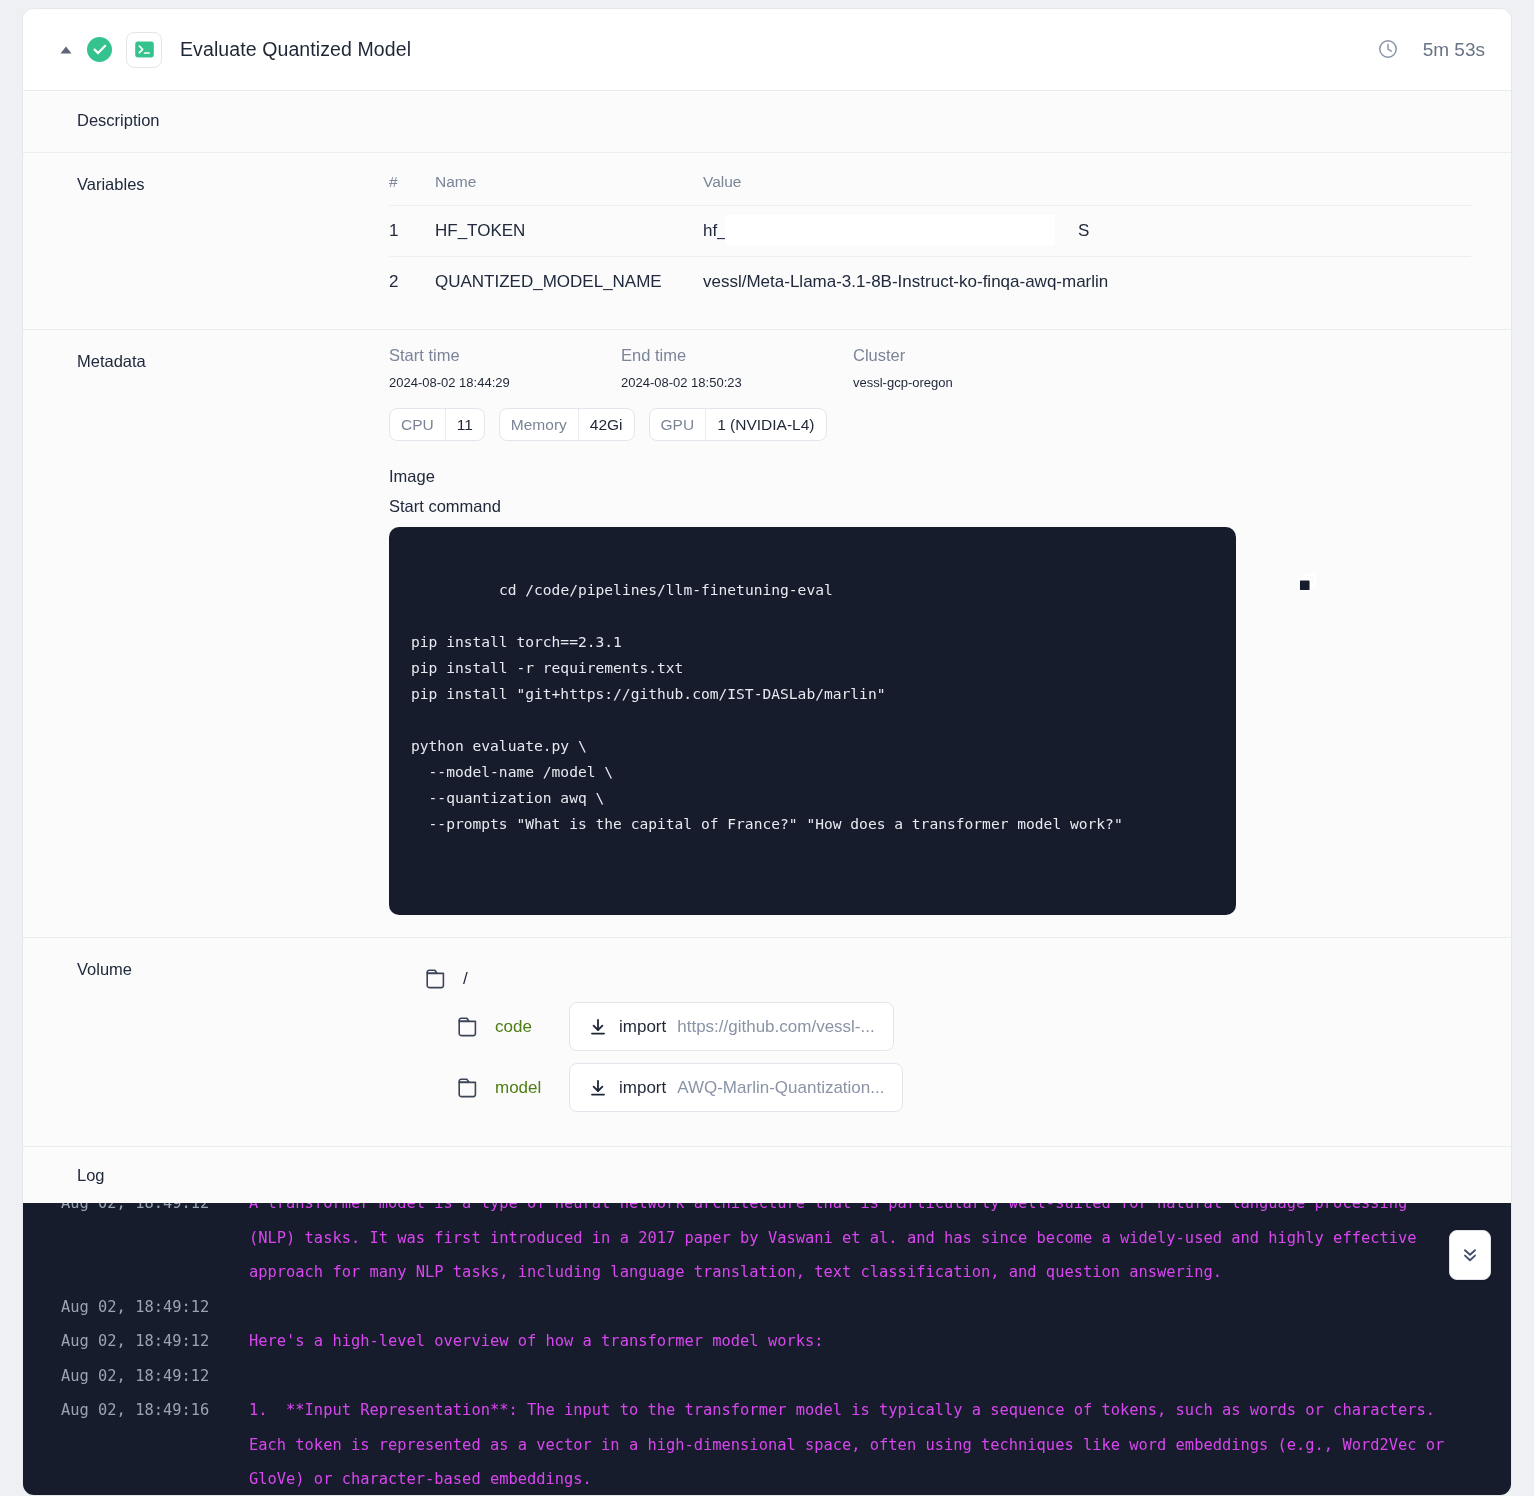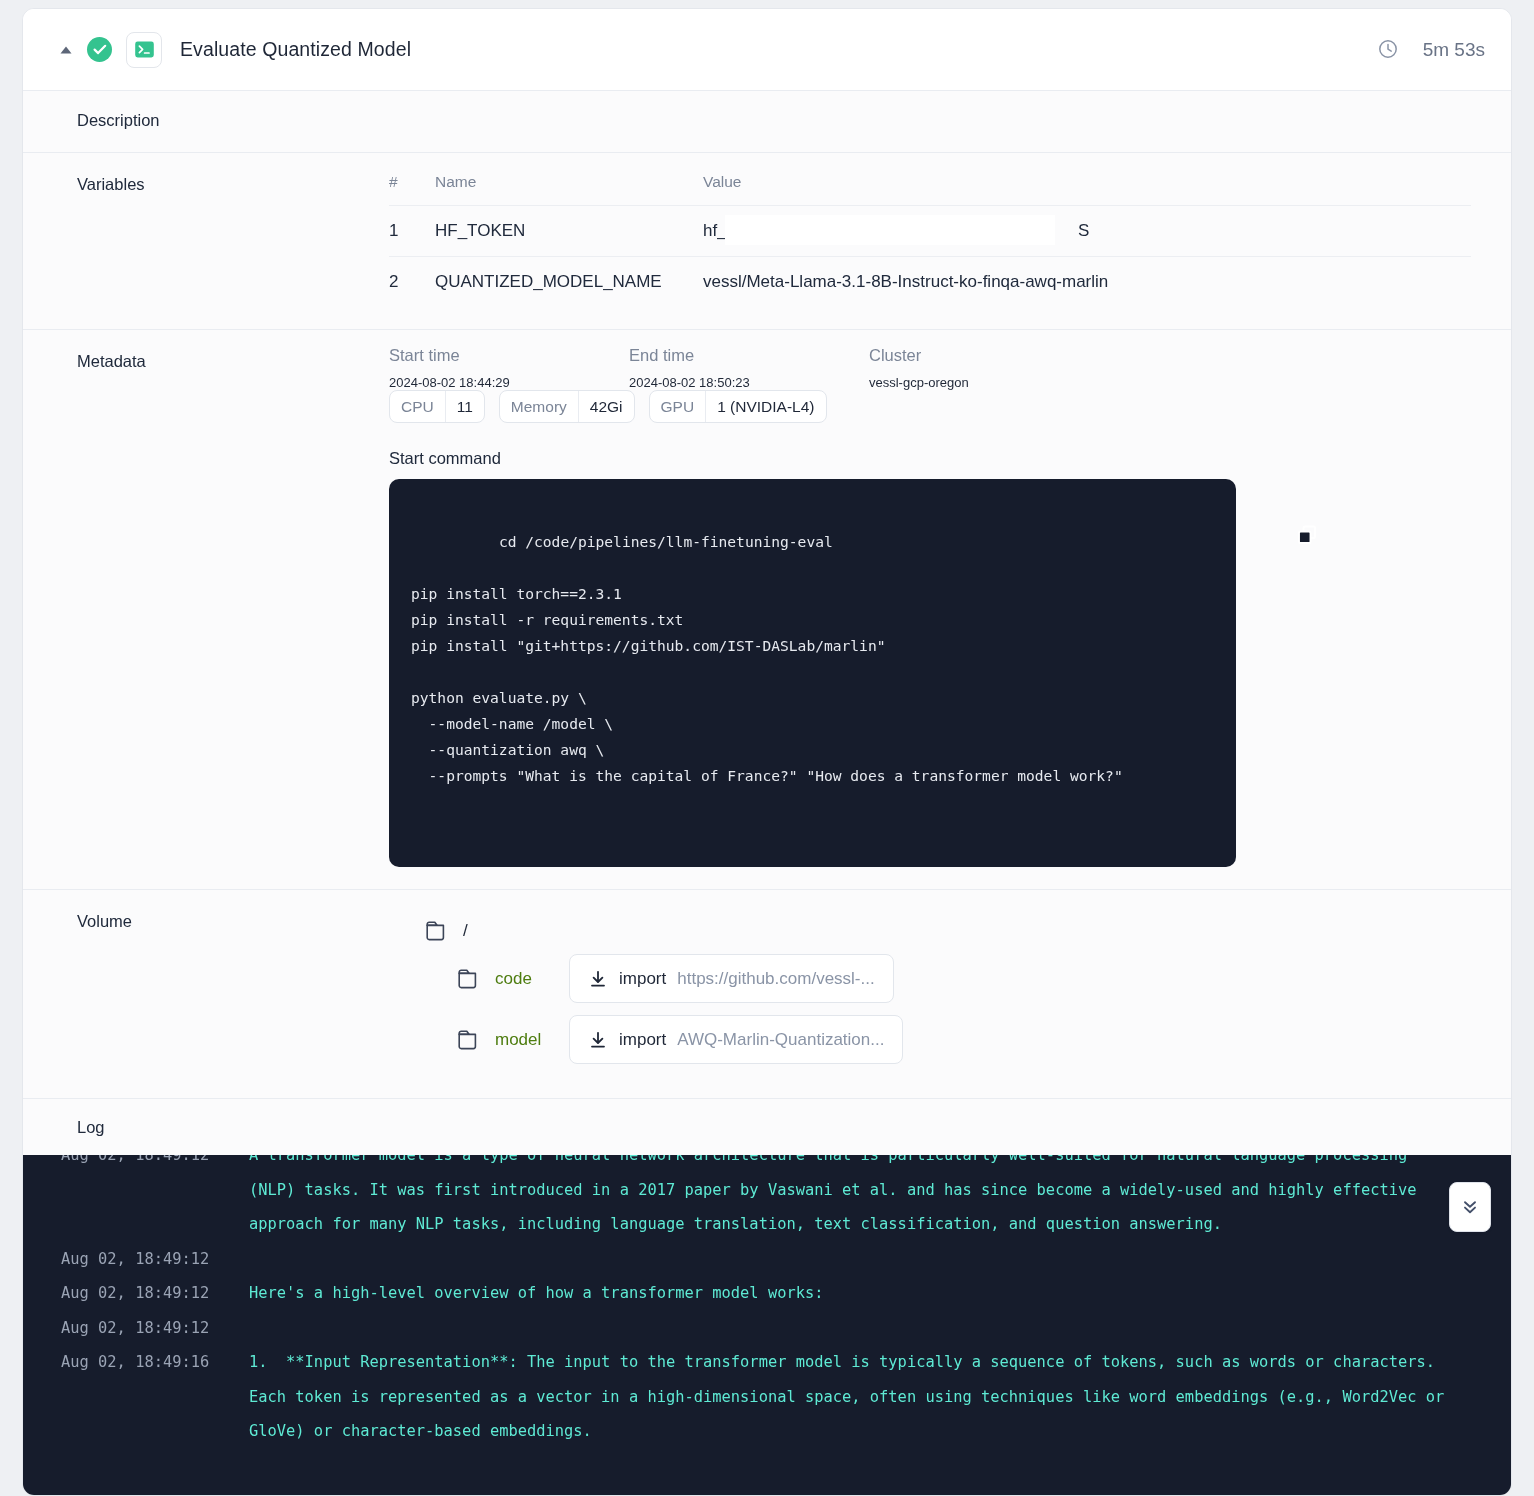--- a/index.html
+++ b/index.html
@@ -140,22 +140,22 @@
   .secret-tail {
     position: absolute;
     left: 375px;
     top: 0px;
     color: #202a3c;
   }
 
   
   .meta-times {
     display: flex;
-    gap: 8px;
-    margin-bottom: 0;
+    gap: 0;
+    margin-bottom: 18px;
   }
   .meta-field { width: 232px; }
   .meta-field.cluster { width: auto; }
   .meta-key {
     font-size: 16.5px;
     color: #7b8597;
     margin-bottom: 10px;
   }
   .meta-val {
     font-size: 13px;
@@ -276,21 +276,21 @@
     align-items: flex-start;
   }
   .log-ts {
     flex: 0 0 212px;
     color: #9aa3b4;
     white-space: pre;
     padding-left: 24px;
   }
   .log-msg {
     flex: 1 1 auto;
-    color: #5eead4;
+    color: #d946ef;
     white-space: pre-wrap;
     padding-right: 52px;
   }
   .scroll-btn {
     position: absolute;
     right: 20px;
     top: 27px;
     width: 42px; height: 50px;
     background: #ffffff;
     border: 1px solid #dfe3ea;
@@ -400,20 +400,21 @@
           <div class="chip">
             <span class="chip-k">Memory</span>
             <span class="chip-v">42Gi</span>
           </div>
           <div class="chip">
             <span class="chip-k">GPU</span>
             <span class="chip-v">1 (NVIDIA-L4)</span>
           </div>
         </div>
 
+        <div class="sub-label">Image</div>
 
         <div class="sub-label">Start command</div>
         <div class="code-block">
           <span>cd /code/pipelines/llm-finetuning-eval
 
 pip install torch==2.3.1
 pip install -r requirements.txt
 pip install "git+https://github.com/IST-DASLab/marlin"
 
 python evaluate.py \

